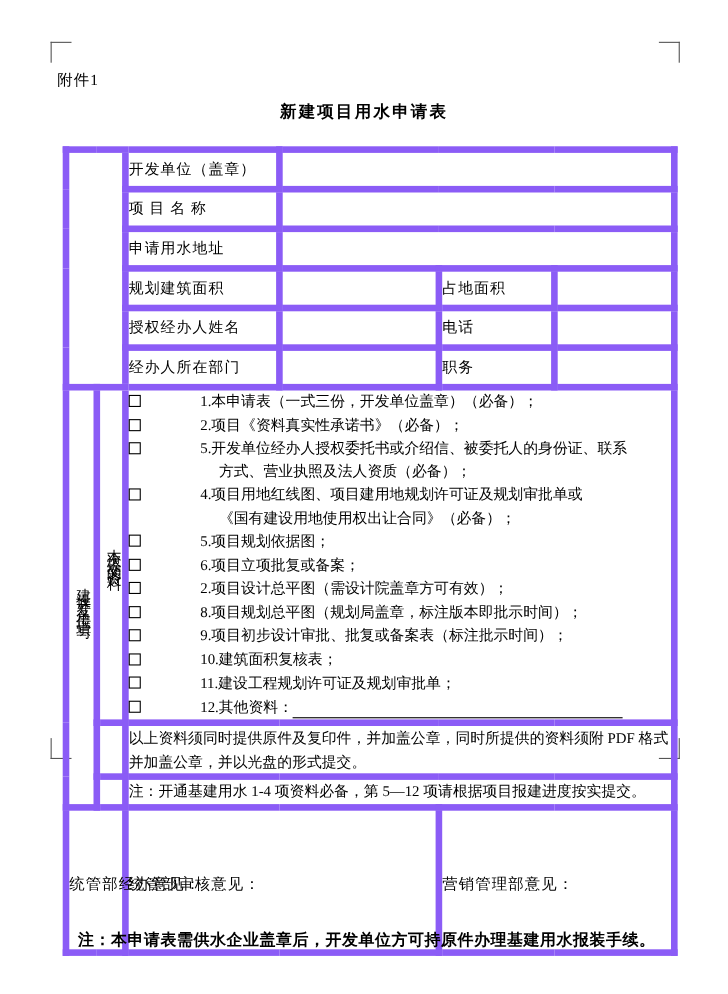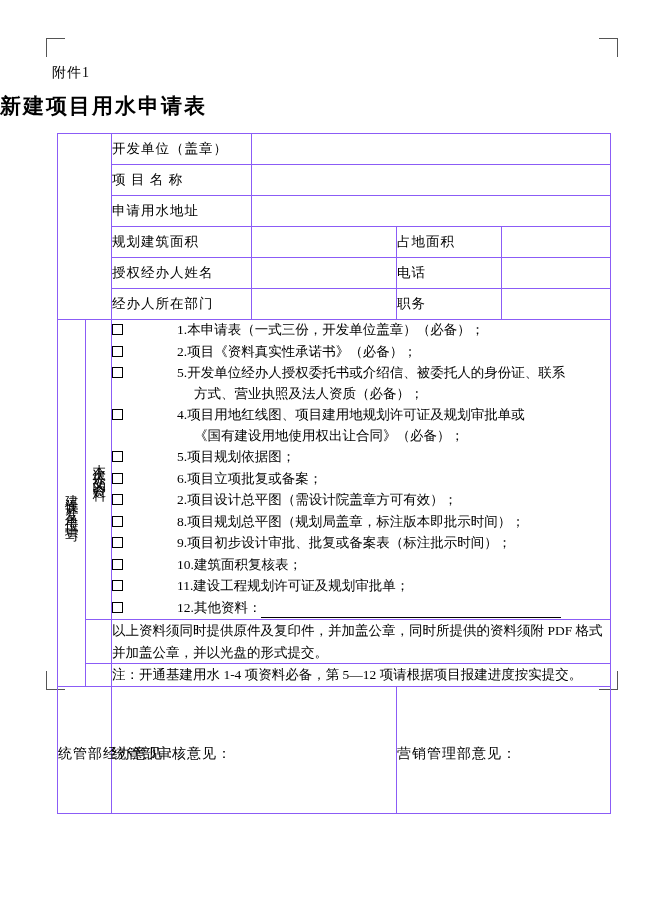--- a/index.html
+++ b/index.html
@@ -37,35 +37,35 @@
     top: 64px;
     font-size: 14px;
     font-family: "Liberation Serif", serif;
     letter-spacing: 1px;
   }
   .doc-title {
     position: absolute;
     top: 92px;
     left: 0;
     width: 662px;
-    text-align: left;
-    font-size: 21px;
+    text-align: center;
+    font-size: 15px;
     font-weight: bold;
     letter-spacing: 2px;
   }
   table.form {
     position: absolute;
     left: 57px;
     top: 133px;
     width: 553px;
     border-collapse: collapse;
     table-layout: fixed;
   }
   table.form td {
-    border: 1px solid #8b5cf6;
+    border: 6px solid #8b5cf6;
     font-size: 13.5px;
     padding: 0;
     vertical-align: middle;
   }
   .lbl {
     padding: 0 6px 0 10px;
     letter-spacing: 1px;
     white-space: nowrap;
   }
   .r1 td { height: 30px; }
@@ -294,13 +294,14 @@
     </tr>
 
     <tr class="opinion">
       <td class="lbl" colspan="2">统管部经办意见：</td>
       <td class="lbl" colspan="2">统管部审核意见：</td>
       <td class="lbl" colspan="2">营销管理部意见：</td>
     </tr>
   </tbody>
     </table>
 
+  <div class="footer-note">注：本申请表需供水企业盖章后，开发单位方可持原件办理基建用水报装手续。</div>
 </div>
 
 </body></html>

